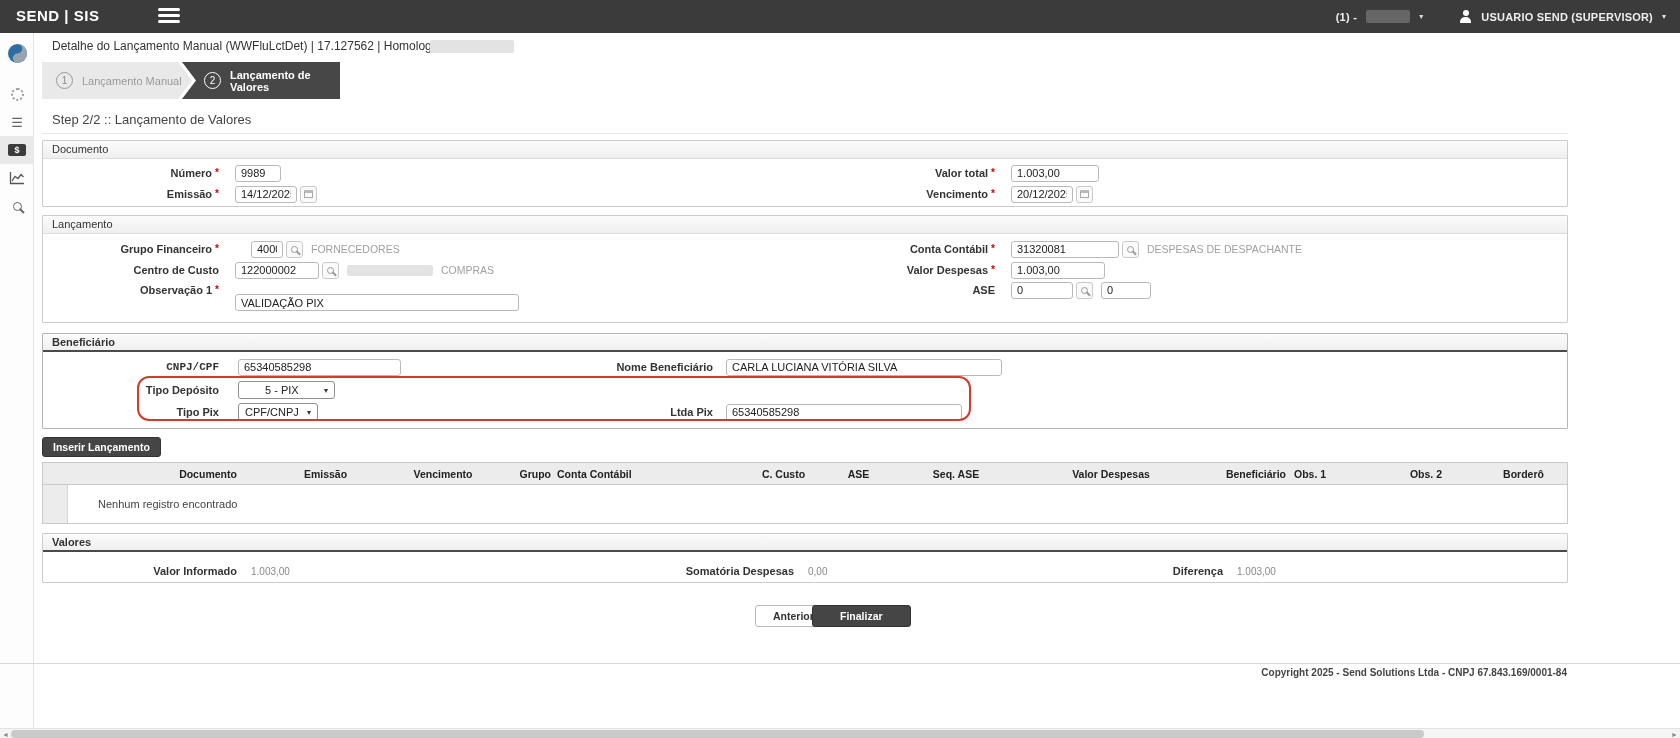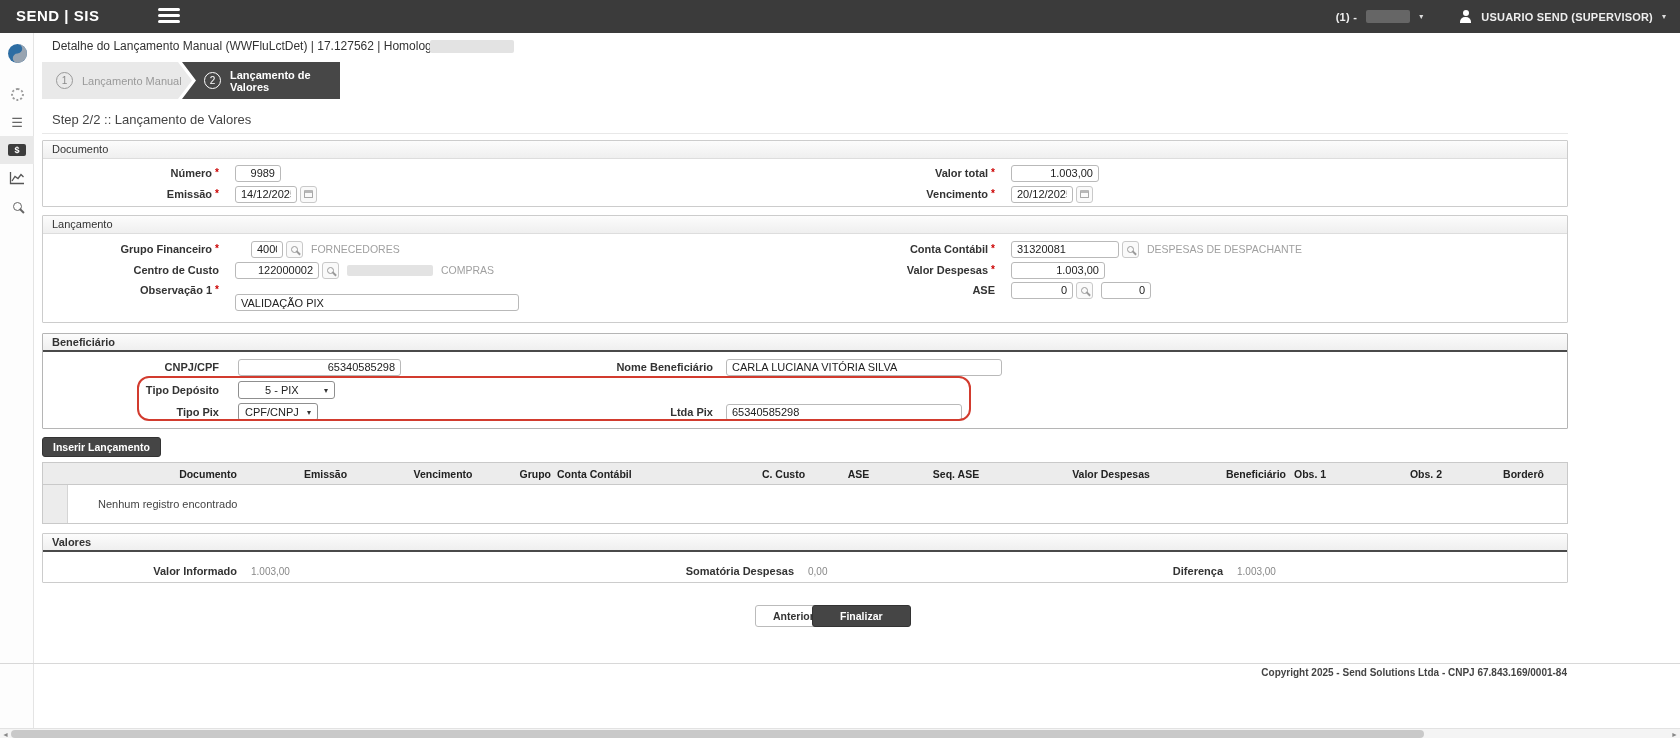--- a/index.html
+++ b/index.html
@@ -49,21 +49,21 @@
   .title-rule { position:absolute; left:42px; top:133px; width:1526px; height:1px; background:#e8e8e8; }
 
   
   .panel { position:absolute; left:42px; width:1526px; background:#fff; border:1px solid #ccc; border-radius:1px; }
   .panel-h { height:18px; background:linear-gradient(#fcfcfc,#efefef); border-bottom:1px solid #ddd; font-size:11px; color:#333; padding:2px 9px; }
   .panel-h.strong { font-weight:bold; border-bottom:2px solid #4a4a4a; }
   .frow { position:absolute; left:0; display:flex; align-items:center; height:18px; }
   .flabel { font-size:11px; font-weight:bold; color:#333; text-align:right; }
   .star { color:#c00; font-size:10px; vertical-align:top; margin-left:3px; }
   .inp { height:17px; border:1px solid #b9b9b9; border-radius:3px; font-size:11px; color:#222; padding:0 5px; font-family:inherit; background:#fff; }
-  .inp.rt { text-align:right; }
+  .inp.rt { }
   .btn-ico { width:17px; height:17px; border:1px solid #c9c9c9; background:#fafafa; border-radius:3px; margin-left:3px; display:flex; align-items:center; justify-content:center; cursor:pointer; flex:none; }
   .cal { width:9px; height:8px; border:1px solid #a8a8a8; border-top:3px solid #b8b8b8; border-radius:1px; }
   .desc { font-size:10.5px; color:#a0a0a0; margin-left:8px; white-space:nowrap; }
   .redact-desc { width:86px; height:11px; background:#e3e3e3; border-radius:2px; margin-left:8px; }
   .sel { height:18px; min-width:80px; border:1px solid #8f8f8f; border-radius:3px; background:#fff; display:flex; align-items:center; justify-content:space-between; font-size:11px; color:#222; padding:0 6px; cursor:pointer; }
   .sel .caret { color:#333; }
   .redbox { position:absolute; left:94px; top:42px; width:834px; height:45px; border:2px solid #d23b2e; border-radius:12px; pointer-events:none; }
 
   
   .btn-dark { background:#454545; color:#fff; border:1px solid #333; border-radius:3px; font-size:10.5px; font-weight:bold; font-family:inherit; cursor:pointer; }
@@ -220,21 +220,21 @@
       <span class="btn-ico">
           <span class="mag"></span>
         </span>
       <input class="inp rt" style="width: 50px; margin-left: 8px;" value="0">
     </div>
   </section>
 
   <section class="panel" style="top:333px; height:96px; border-color:#b5b5b5;">
     <div class="panel-h strong">Beneficiário</div>
     <div class="frow" style="top:24px; left:0;">
-      <span class="flabel" style="width:176px;"><span>CNPJ/CPF</span></span>
+      <span class="flabel" style="width:176px;font-family:Liberation Mono, monospace;"><span>CNPJ/CPF</span></span>
       <input class="inp rt" style="width: 163px; margin-left: 19px;" value="65340585298">
     </div>
     <div class="frow" style="top:24px; left:435px;">
       <span class="flabel" style="width:235px;"><span>Nome Beneficiário</span></span>
       <input class="inp" style="width: 276px; margin-left: 13px;" value="CARLA LUCIANA VITÓRIA SILVA">
     </div>
     <div class="frow" style="top:47px; left:0;">
       <span class="flabel" style="width:176px;"><span>Tipo Depósito</span></span>
       <div class="sel" style="width:97px; margin-left:19px;padding-left:26px;">
         <span>5 - PIX</span>

